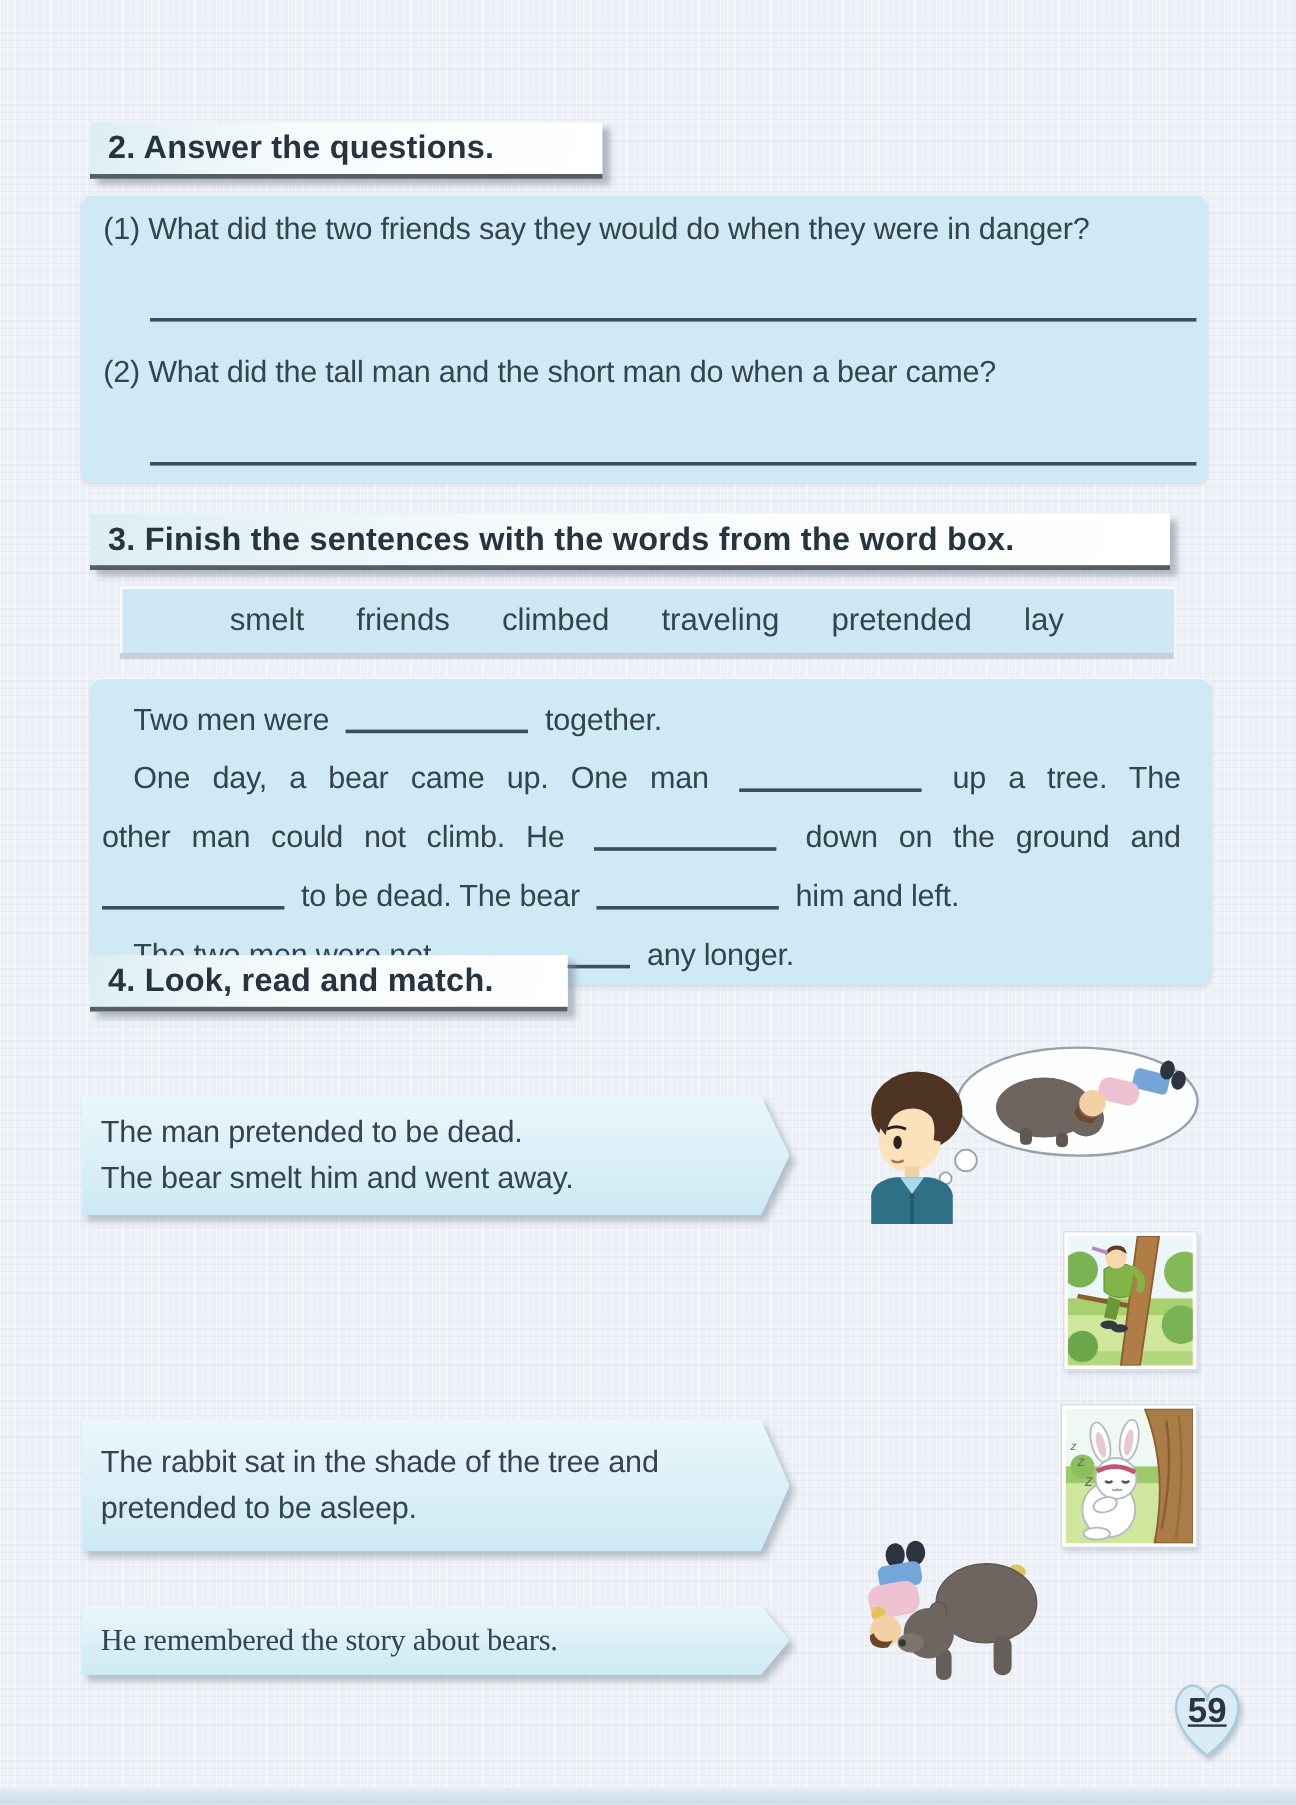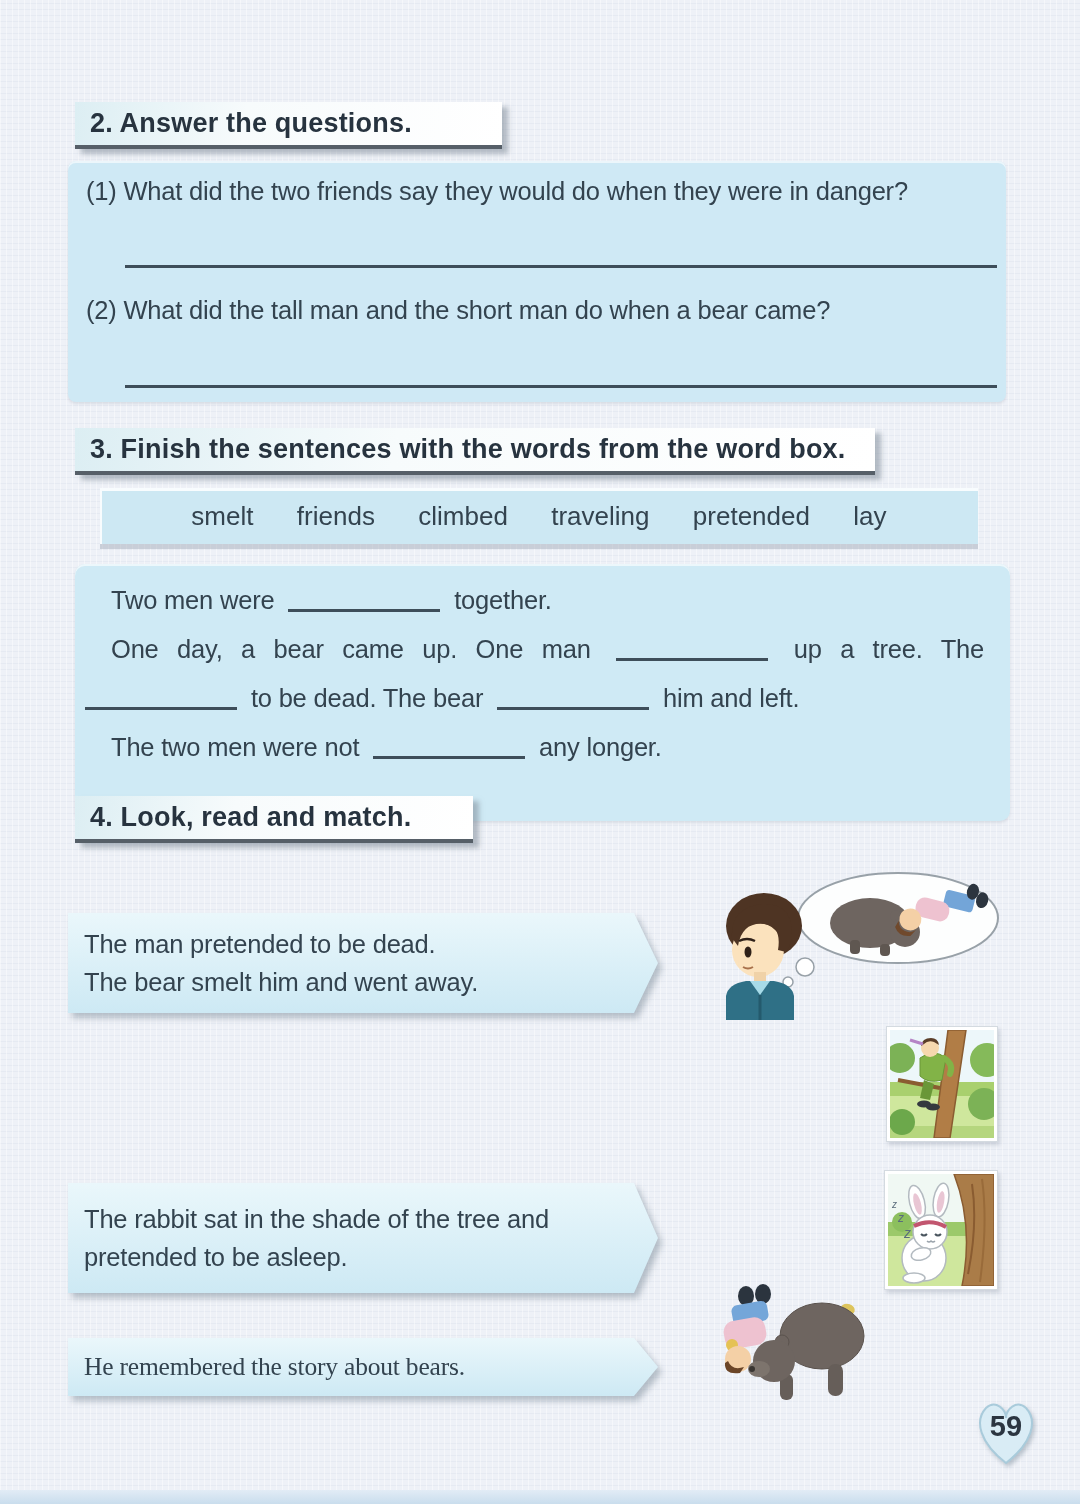--- a/index.html
+++ b/index.html
@@ -42,39 +42,39 @@
   .stmt{width:100%;height:100%;box-sizing:border-box;padding-left:16px;
     display:flex;flex-direction:column;justify-content:center;gap:9px;
     font-size:25.5px;letter-spacing:-.2px;color:#33434f;
     background:linear-gradient(180deg,#eaf7fb 0%,#cde9f4 100%);
     clip-path:polygon(0 0, calc(100% - 24px) 0, 100% 50%, calc(100% - 24px) 100%, 0 100%);}
   .ill{position:absolute;}
   .framed{background:#ffffff;border:1px solid #d4dae0;box-sizing:border-box;padding:3px;
     box-shadow:2px 3px 4px rgba(140,150,165,.35);}
   .ill svg{display:block;width:100%;height:100%;}
   .heart-num{position:absolute;left:0;top:16px;width:100%;text-align:center;
-    font-size:29px;font-weight:bold;color:#2b3540;}
+    font-size:29px;font-weight:bold;color:#2b3540;text-decoration:underline;}
 </style>
 </head>
 <body>
 
 <div class="page">
 
   <div class="hdr" style="left:75px;top:102px;width:427px;height:47px;">
     <span>2. Answer the questions.</span>
   </div>
 
   <div class="panel" style="left:68px;top:161px;width:938px;height:241px;">
     <div class="q" style="top:16px;">(1) What did the two friends say they would do when they were in danger?</div>
     <div class="ansline" style="top:104px;"></div>
     <div class="q" style="top:135px;">(2) What did the tall man and the short man do when a bear came?</div>
     <div class="ansline" style="top:224px;"></div>
   </div>
 
-  <div class="hdr" style="left:75px;top:428px;width:800px;height:47px;">
+  <div class="hdr" style="left:75px;top:428px;width:900px;height:47px;">
     <span>3. Finish the sentences with the words from the word box.</span>
   </div>
 
   <div class="wordbox" style="left:100px;top:488px;width:878px;height:56px;">
     <span>smelt</span>
     <span>friends</span>
     <span>climbed</span>
     <span>traveling</span>
     <span>pretended</span>
     <span>lay</span>
@@ -83,20 +83,25 @@
   <div class="fillpanel" style="left:75px;top:564px;width:935px;height:257px;">
     <div class="fl ind">
       <span>Two men were</span>
       <span class="blank"></span>
       <span>together.</span>
     </div>
     <div class="fl ind just">
       <span>One day, a bear came up. One man</span>
       <span class="blank"></span>
       <span>up a tree. The</span>
+    </div>
+    <div class="fl just">
+      <span>other man could not climb. He</span>
+      <span class="blank"></span>
+      <span>down on the ground and</span>
     </div>
     <div class="fl">
       <span class="blank" style="margin-left:0;"></span>
       <span>to be dead. The bear</span>
       <span class="blank"></span>
       <span>him and left.</span>
     </div>
     <div class="fl ind">
       <span>The two men were not</span>
       <span class="blank"></span>

